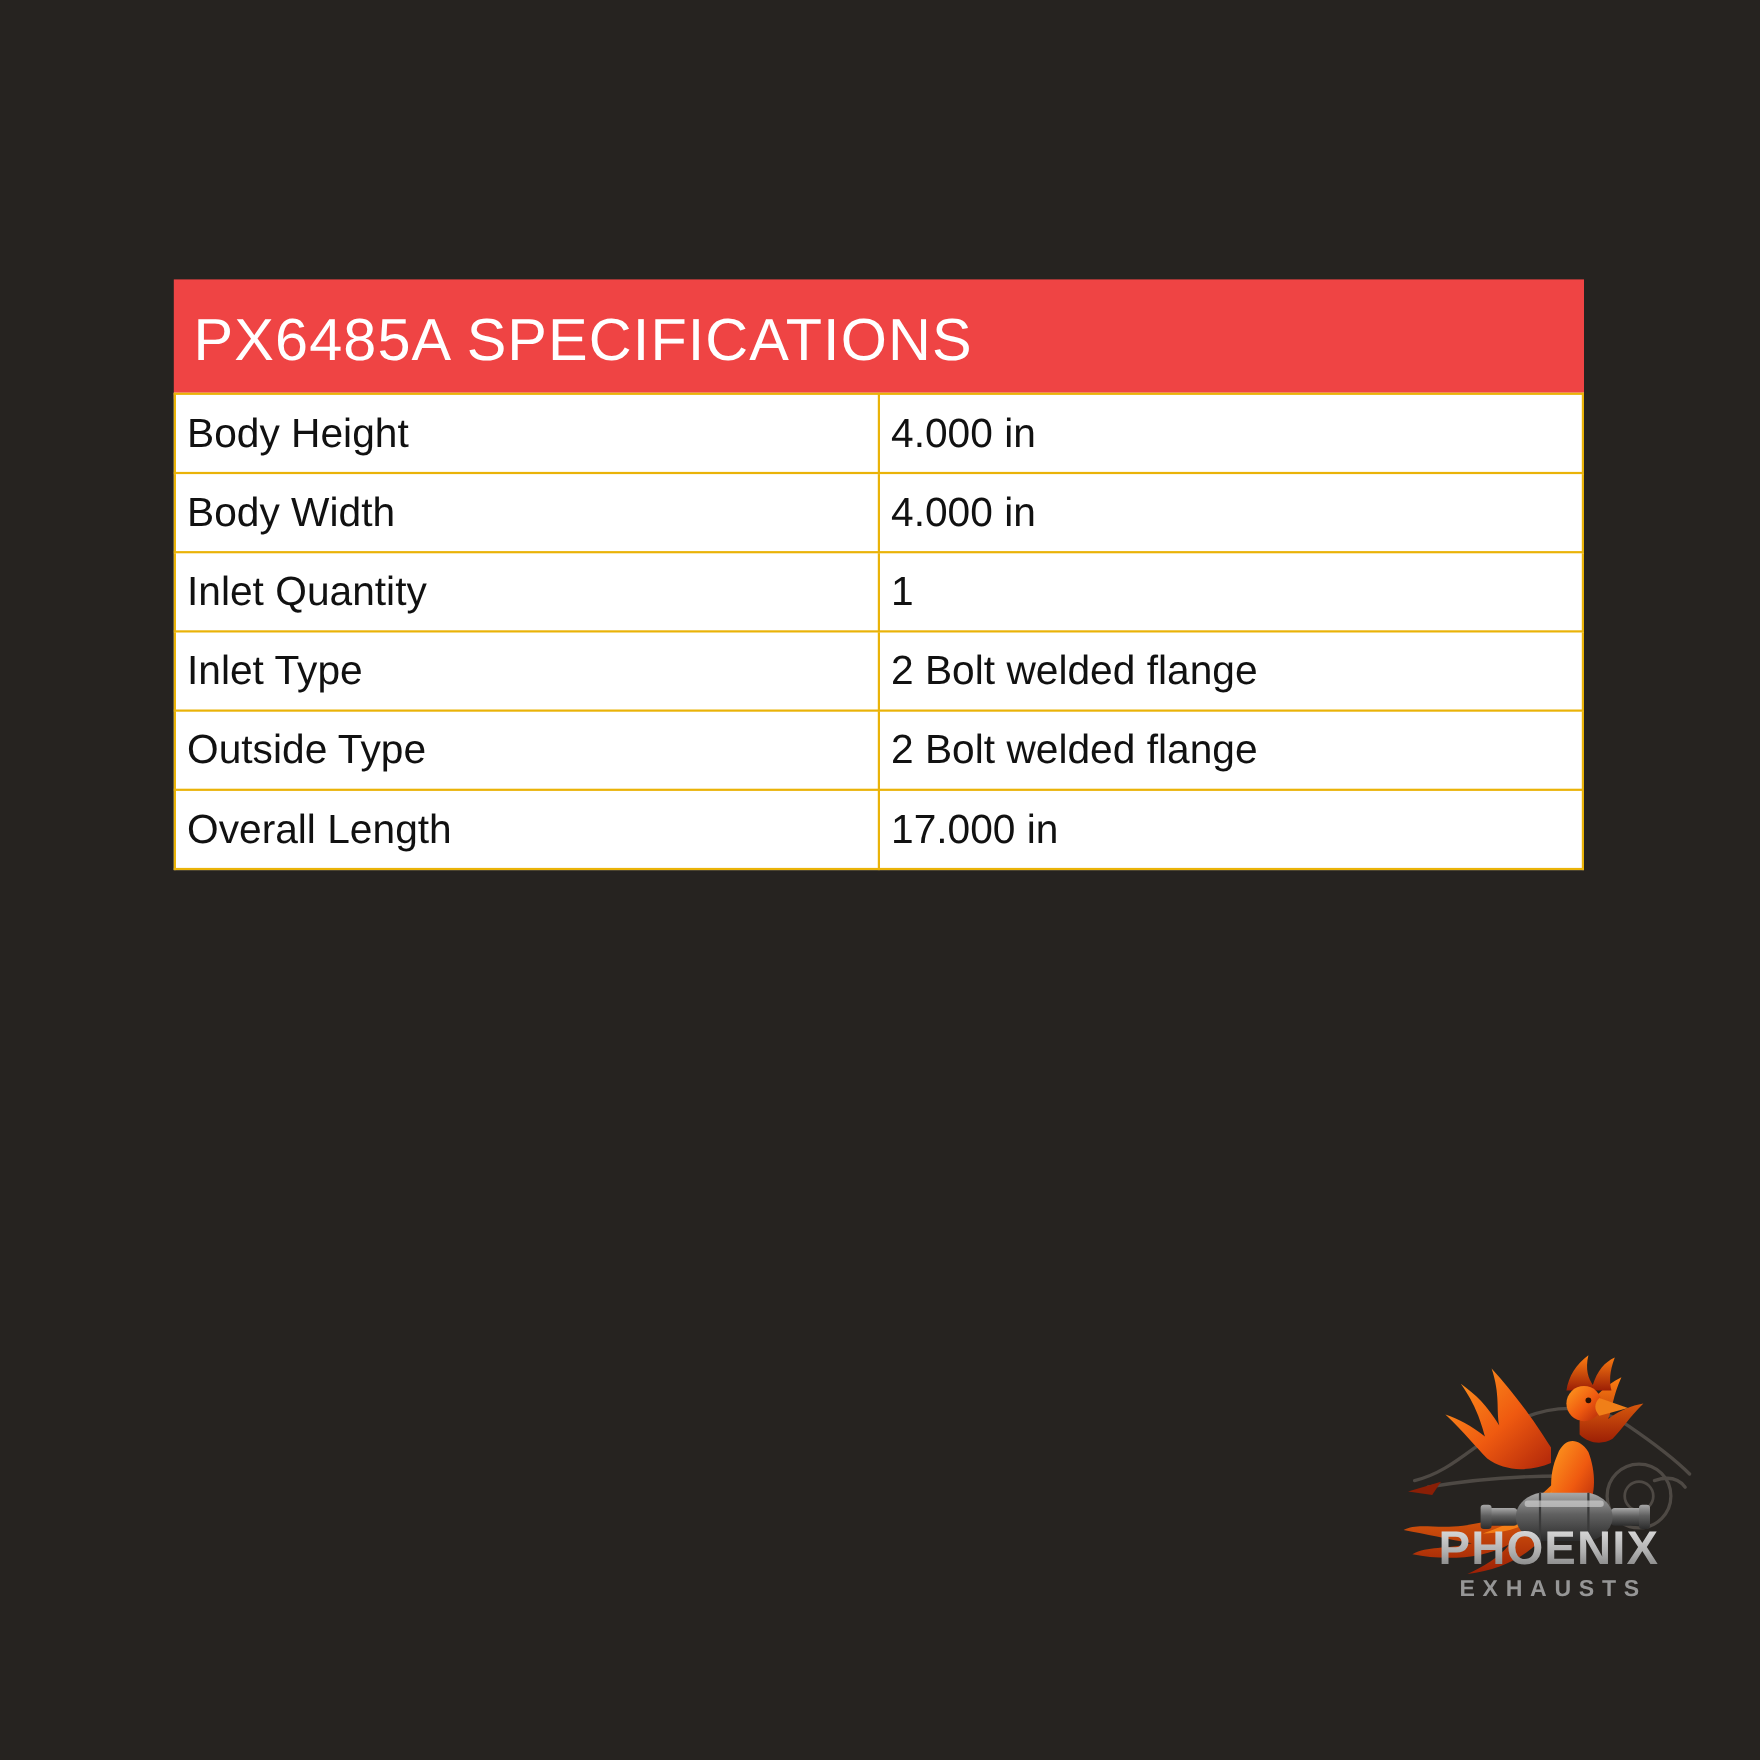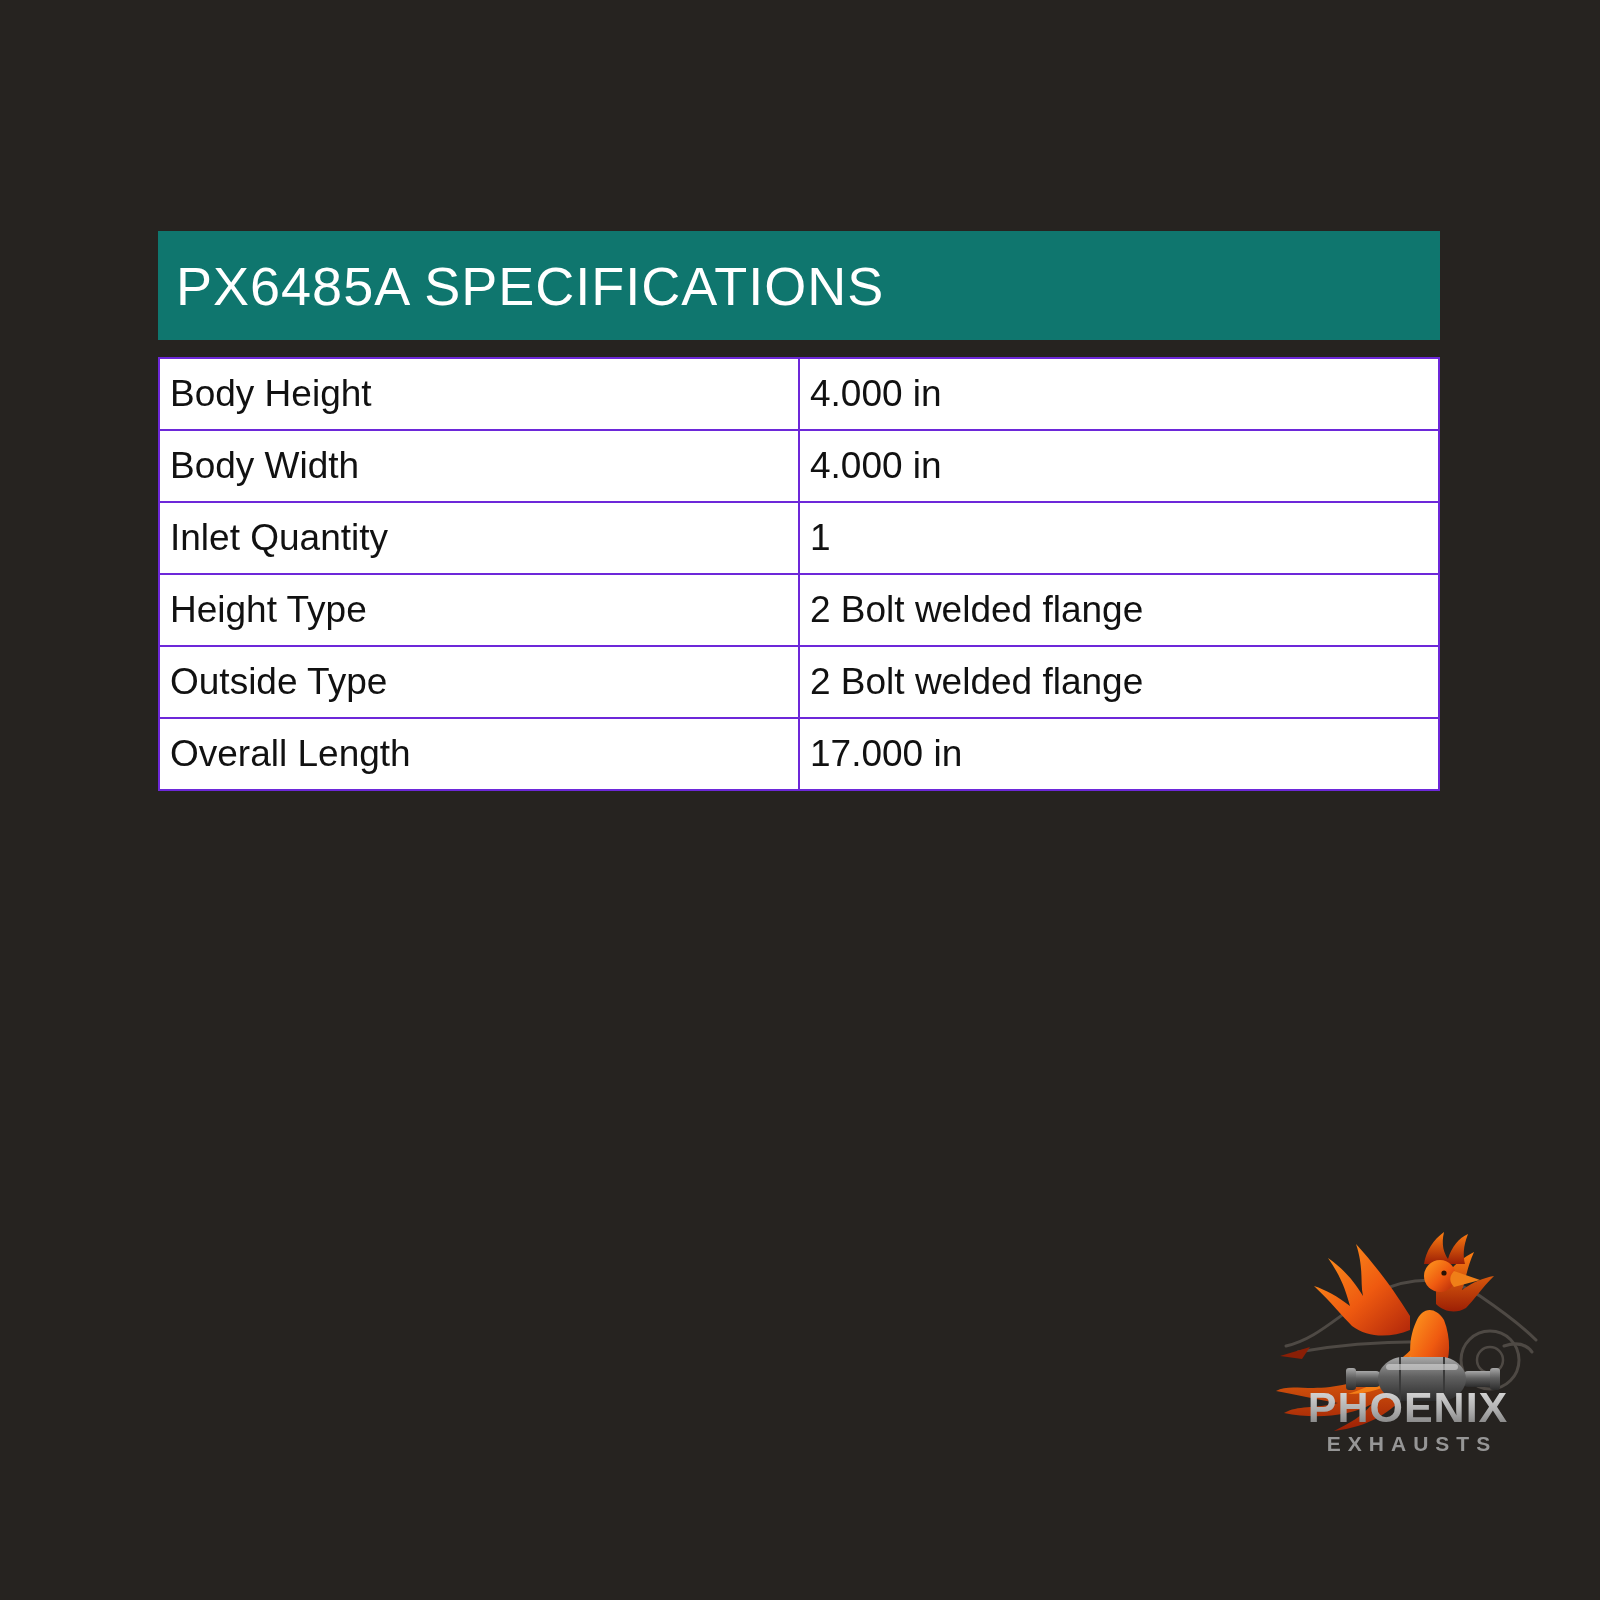--- a/index.html
+++ b/index.html
@@ -11,24 +11,24 @@
     position: relative;
     width: 1600px;
     height: 1600px;
     background: #262320;
     overflow: hidden;
     font-family: "Liberation Sans", sans-serif;
   }
   .header-bar {
     position: absolute;
     left: 158px;
-    top: 231px;
+    top: 254px;
     width: 1282px;
     height: 109px;
-    background: #0f766e;
+    background: #ef4444;
     display: flex;
     align-items: center;
     box-sizing: border-box;
     padding-left: 18px;
   }
   .header-bar .title {
     color: #ffffff;
     font-size: 54px;
     letter-spacing: 1px;
     white-space: nowrap;
@@ -36,21 +36,21 @@
   table.spec-table {
     position: absolute;
     left: 158px;
     top: 357px;
     width: 1282px;
     border-collapse: collapse;
     table-layout: fixed;
     background: #ffffff;
   }
   table.spec-table td {
-    border: 2px solid #6d28d9;
+    border: 2px solid #eab308;
     width: 50%;
     height: 70px;
     padding: 0 8px 0 10px;
     font-size: 37px;
     color: #111111;
     vertical-align: middle;
     white-space: nowrap;
     overflow: hidden;
   }
   .logo {
@@ -79,21 +79,21 @@
         </tr>
         <tr>
           <td>Body Width</td>
           <td>4.000 in</td>
         </tr>
         <tr>
           <td>Inlet Quantity</td>
           <td>1</td>
         </tr>
         <tr>
-          <td>Height Type</td>
+          <td>Inlet Type</td>
           <td>2 Bolt welded flange</td>
         </tr>
         <tr>
           <td>Outside Type</td>
           <td>2 Bolt welded flange</td>
         </tr>
         <tr>
           <td>Overall Length</td>
           <td>17.000 in</td>
         </tr>

